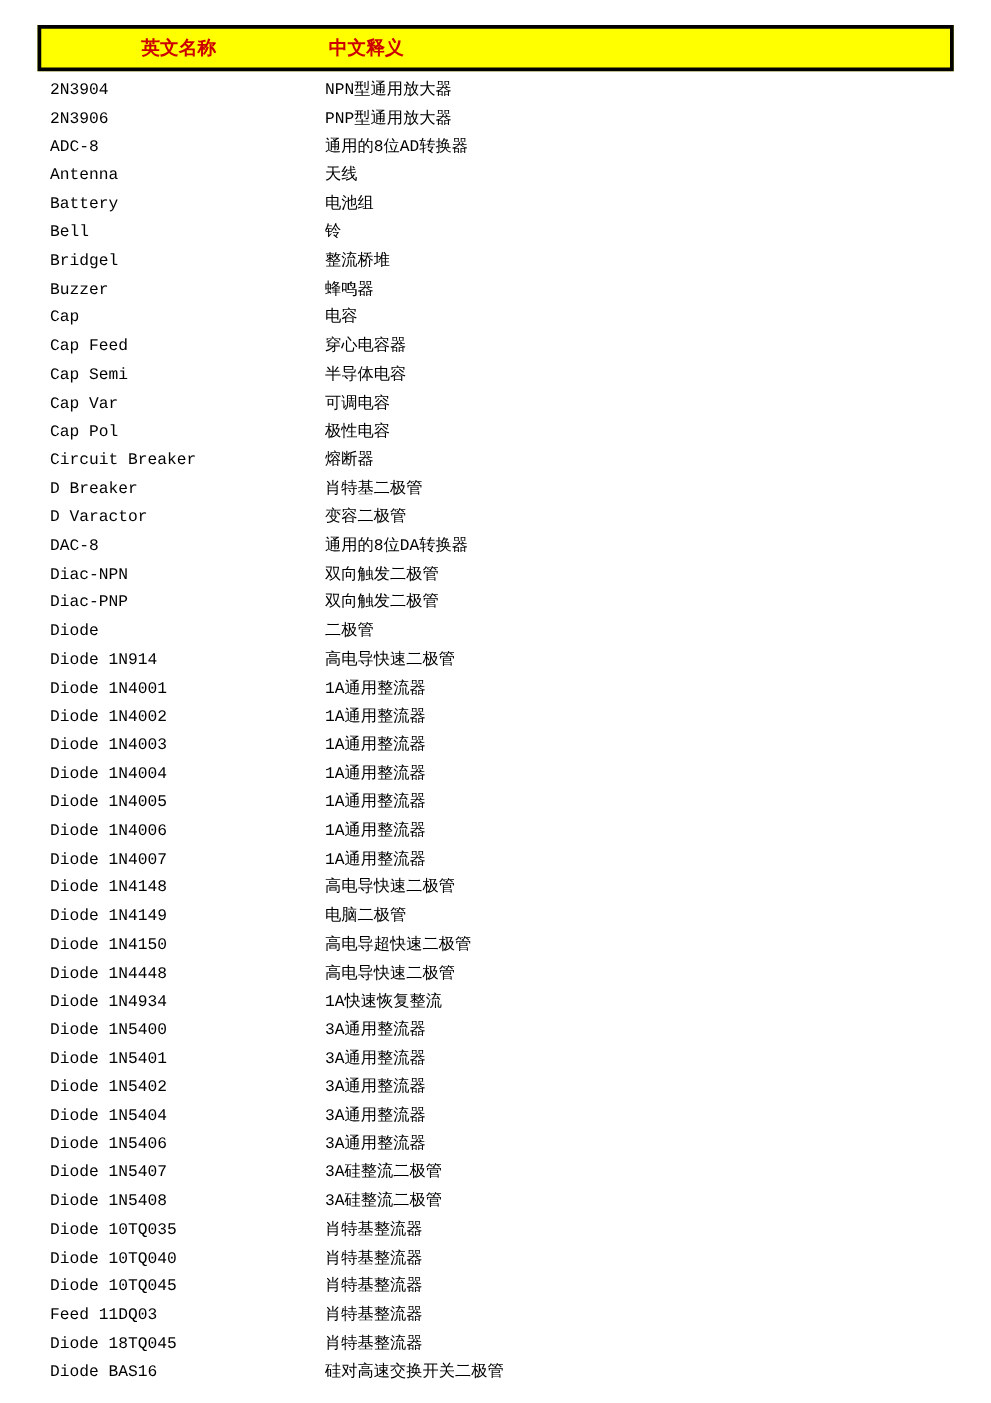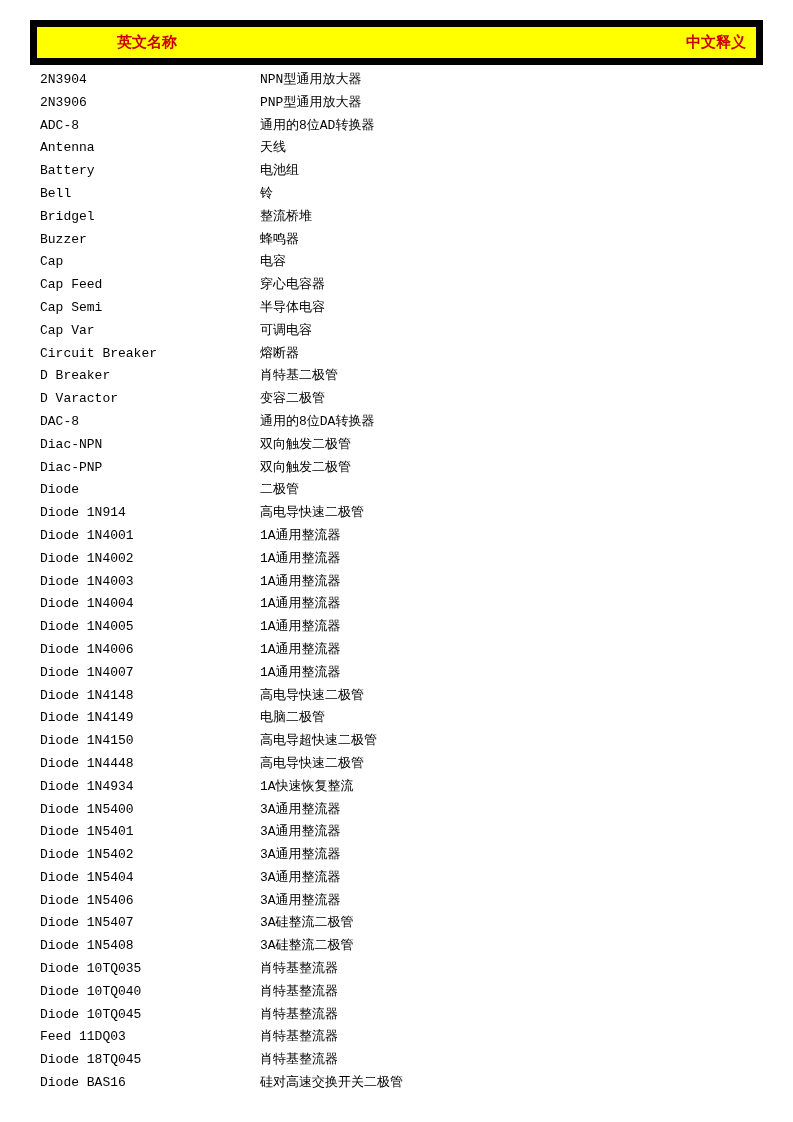--- a/index.html
+++ b/index.html
@@ -14,36 +14,36 @@
       font-family: 'SimSun', 'Song', serif;
       font-size: 13px;
       color: #000000;
     }
     .page-container {
       padding: 20px 30px;
     }
     .header-row {
       display: flex;
       background: #ffff00;
-      border: 7px solid #000000;
+      border: 3px solid #000000;
       margin-bottom: 4px;
     }
     .header-cell {
       padding: 6px 10px;
       font-weight: bold;
       font-size: 15px;
       color: #cc0000;
     }
     .header-en {
       width: 220px;
       text-align: center;
     }
     .header-zh {
       flex: 1;
-      text-align: right;
+      text-align: left;
     }
     .data-table {
       width: 100%;
       border-collapse: collapse;
     }
     .data-table tr td {
       padding: 1px 10px;
       vertical-align: top;
       line-height: 1.6;
     }
@@ -110,20 +110,24 @@
         </tr>
         <tr>
           <td>Cap Semi</td>
           <td>半导体电容</td>
         </tr>
         <tr>
           <td>Cap Var</td>
           <td>可调电容</td>
         </tr>
         <tr>
+          <td>Cap Pol</td>
+          <td>极性电容</td>
+        </tr>
+        <tr>
           <td>Circuit Breaker</td>
           <td>熔断器</td>
         </tr>
         <tr>
           <td>D Breaker</td>
           <td>肖特基二极管</td>
         </tr>
         <tr>
           <td>D Varactor</td>
           <td>变容二极管</td>

